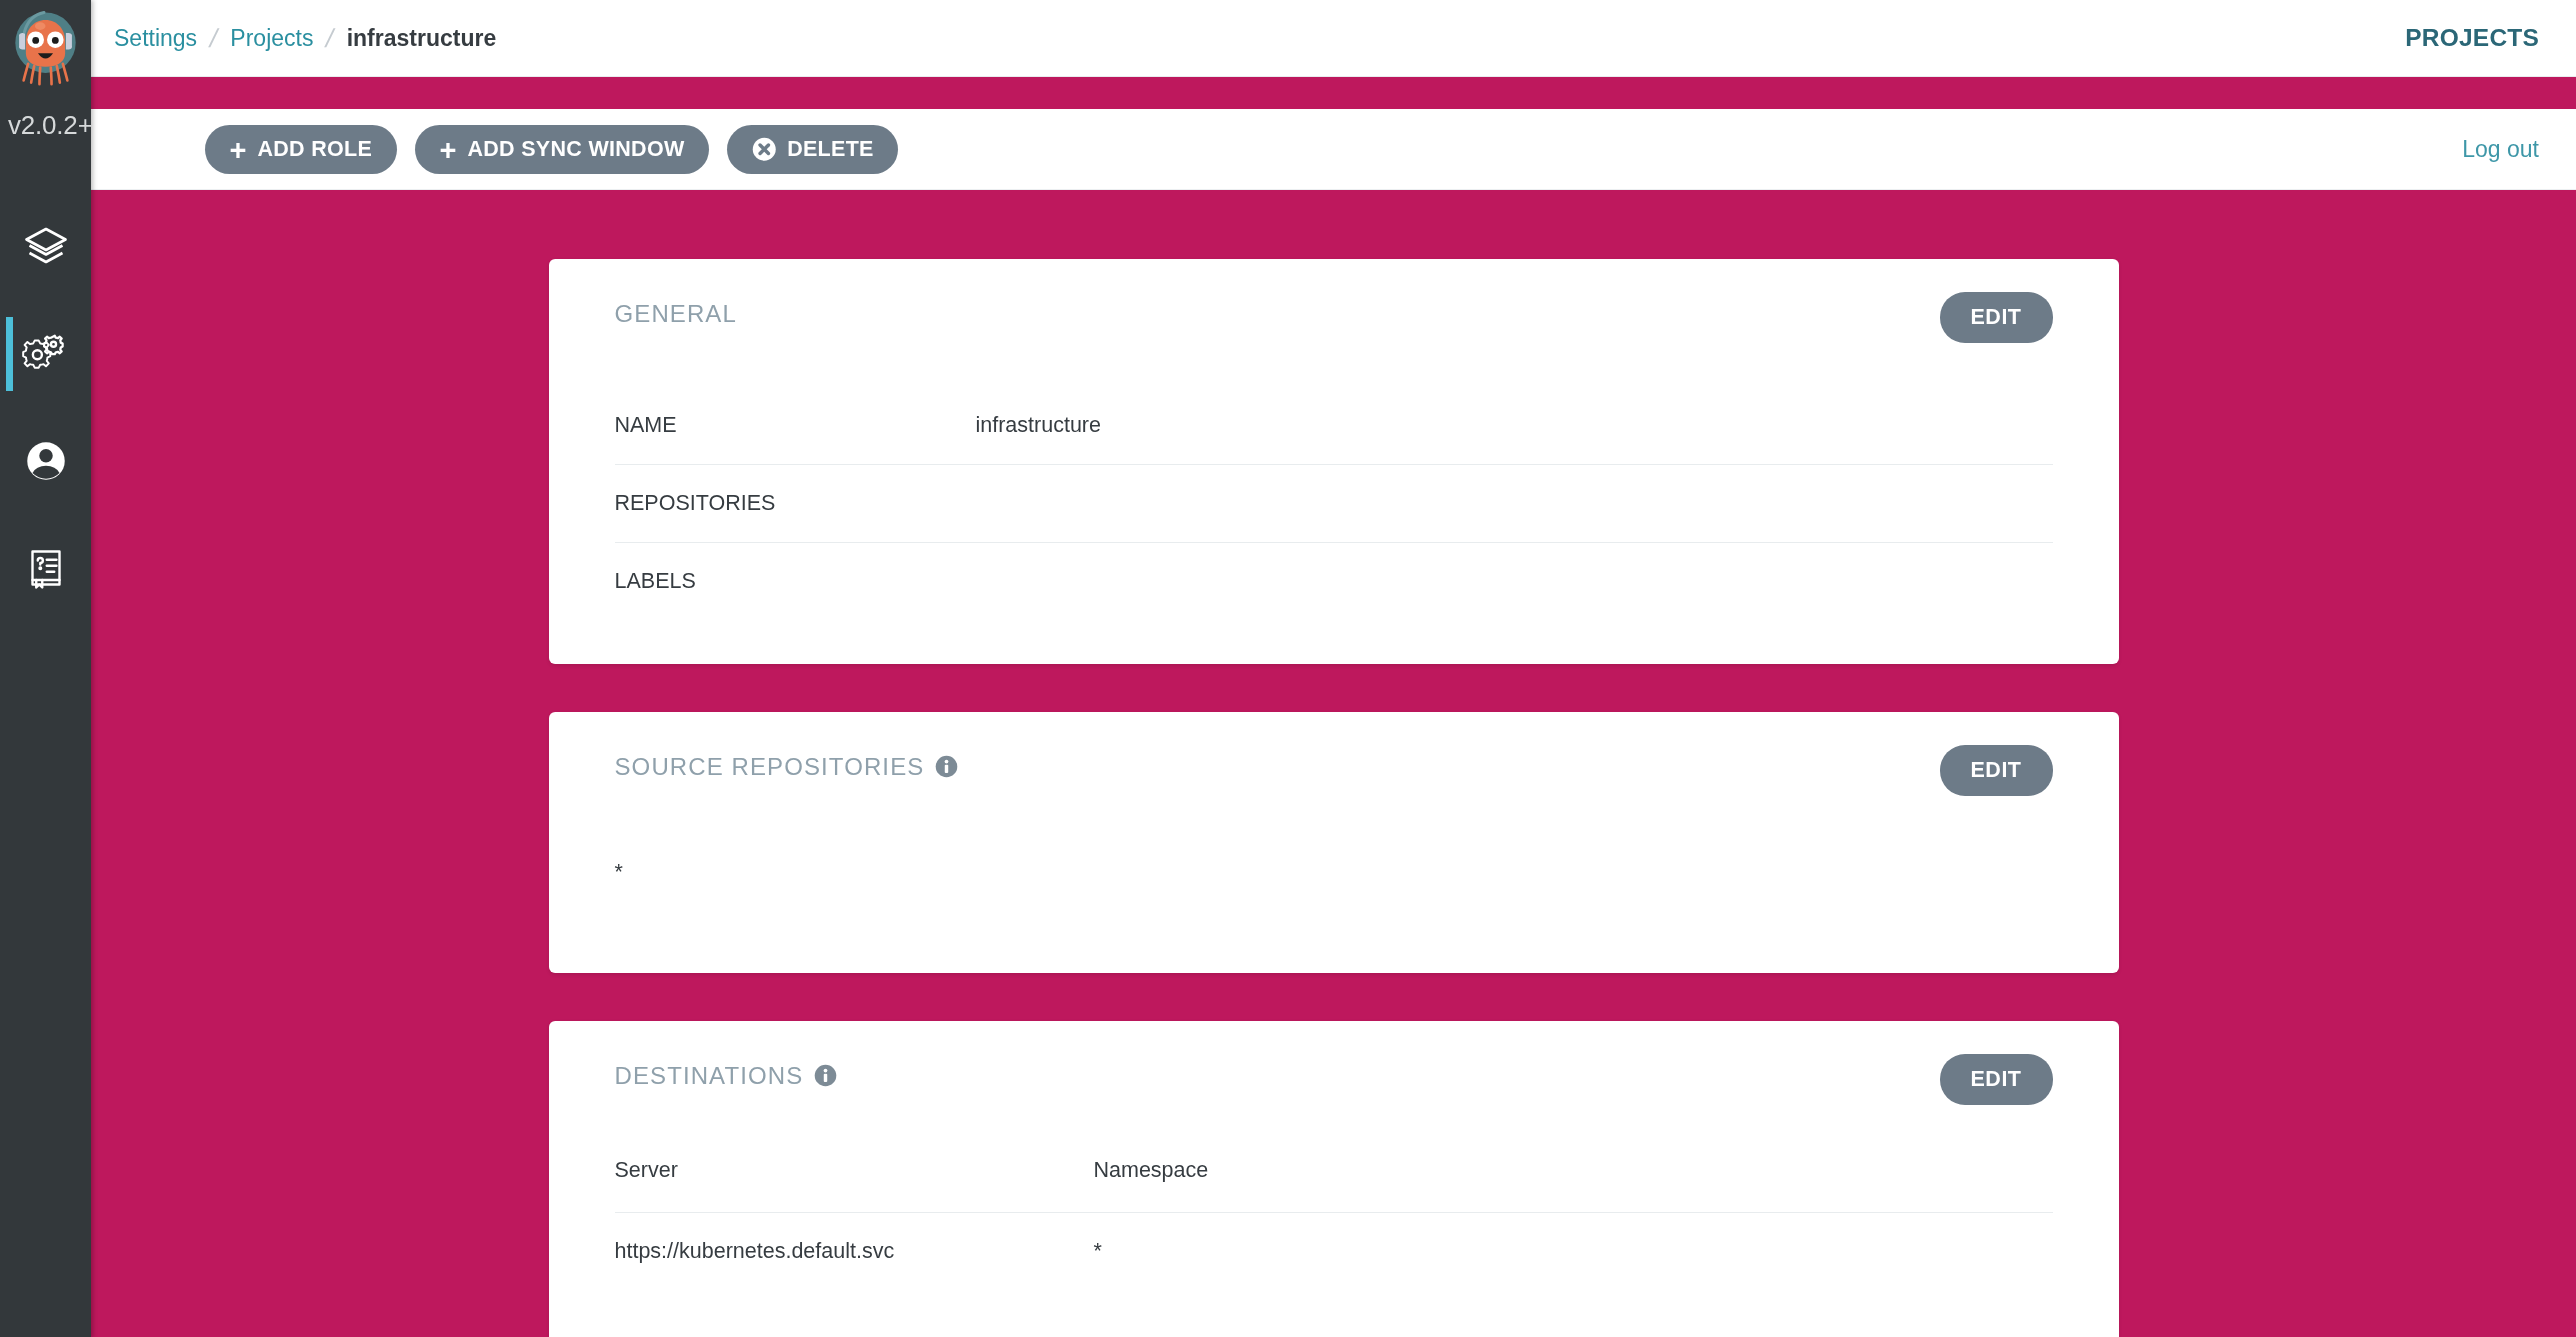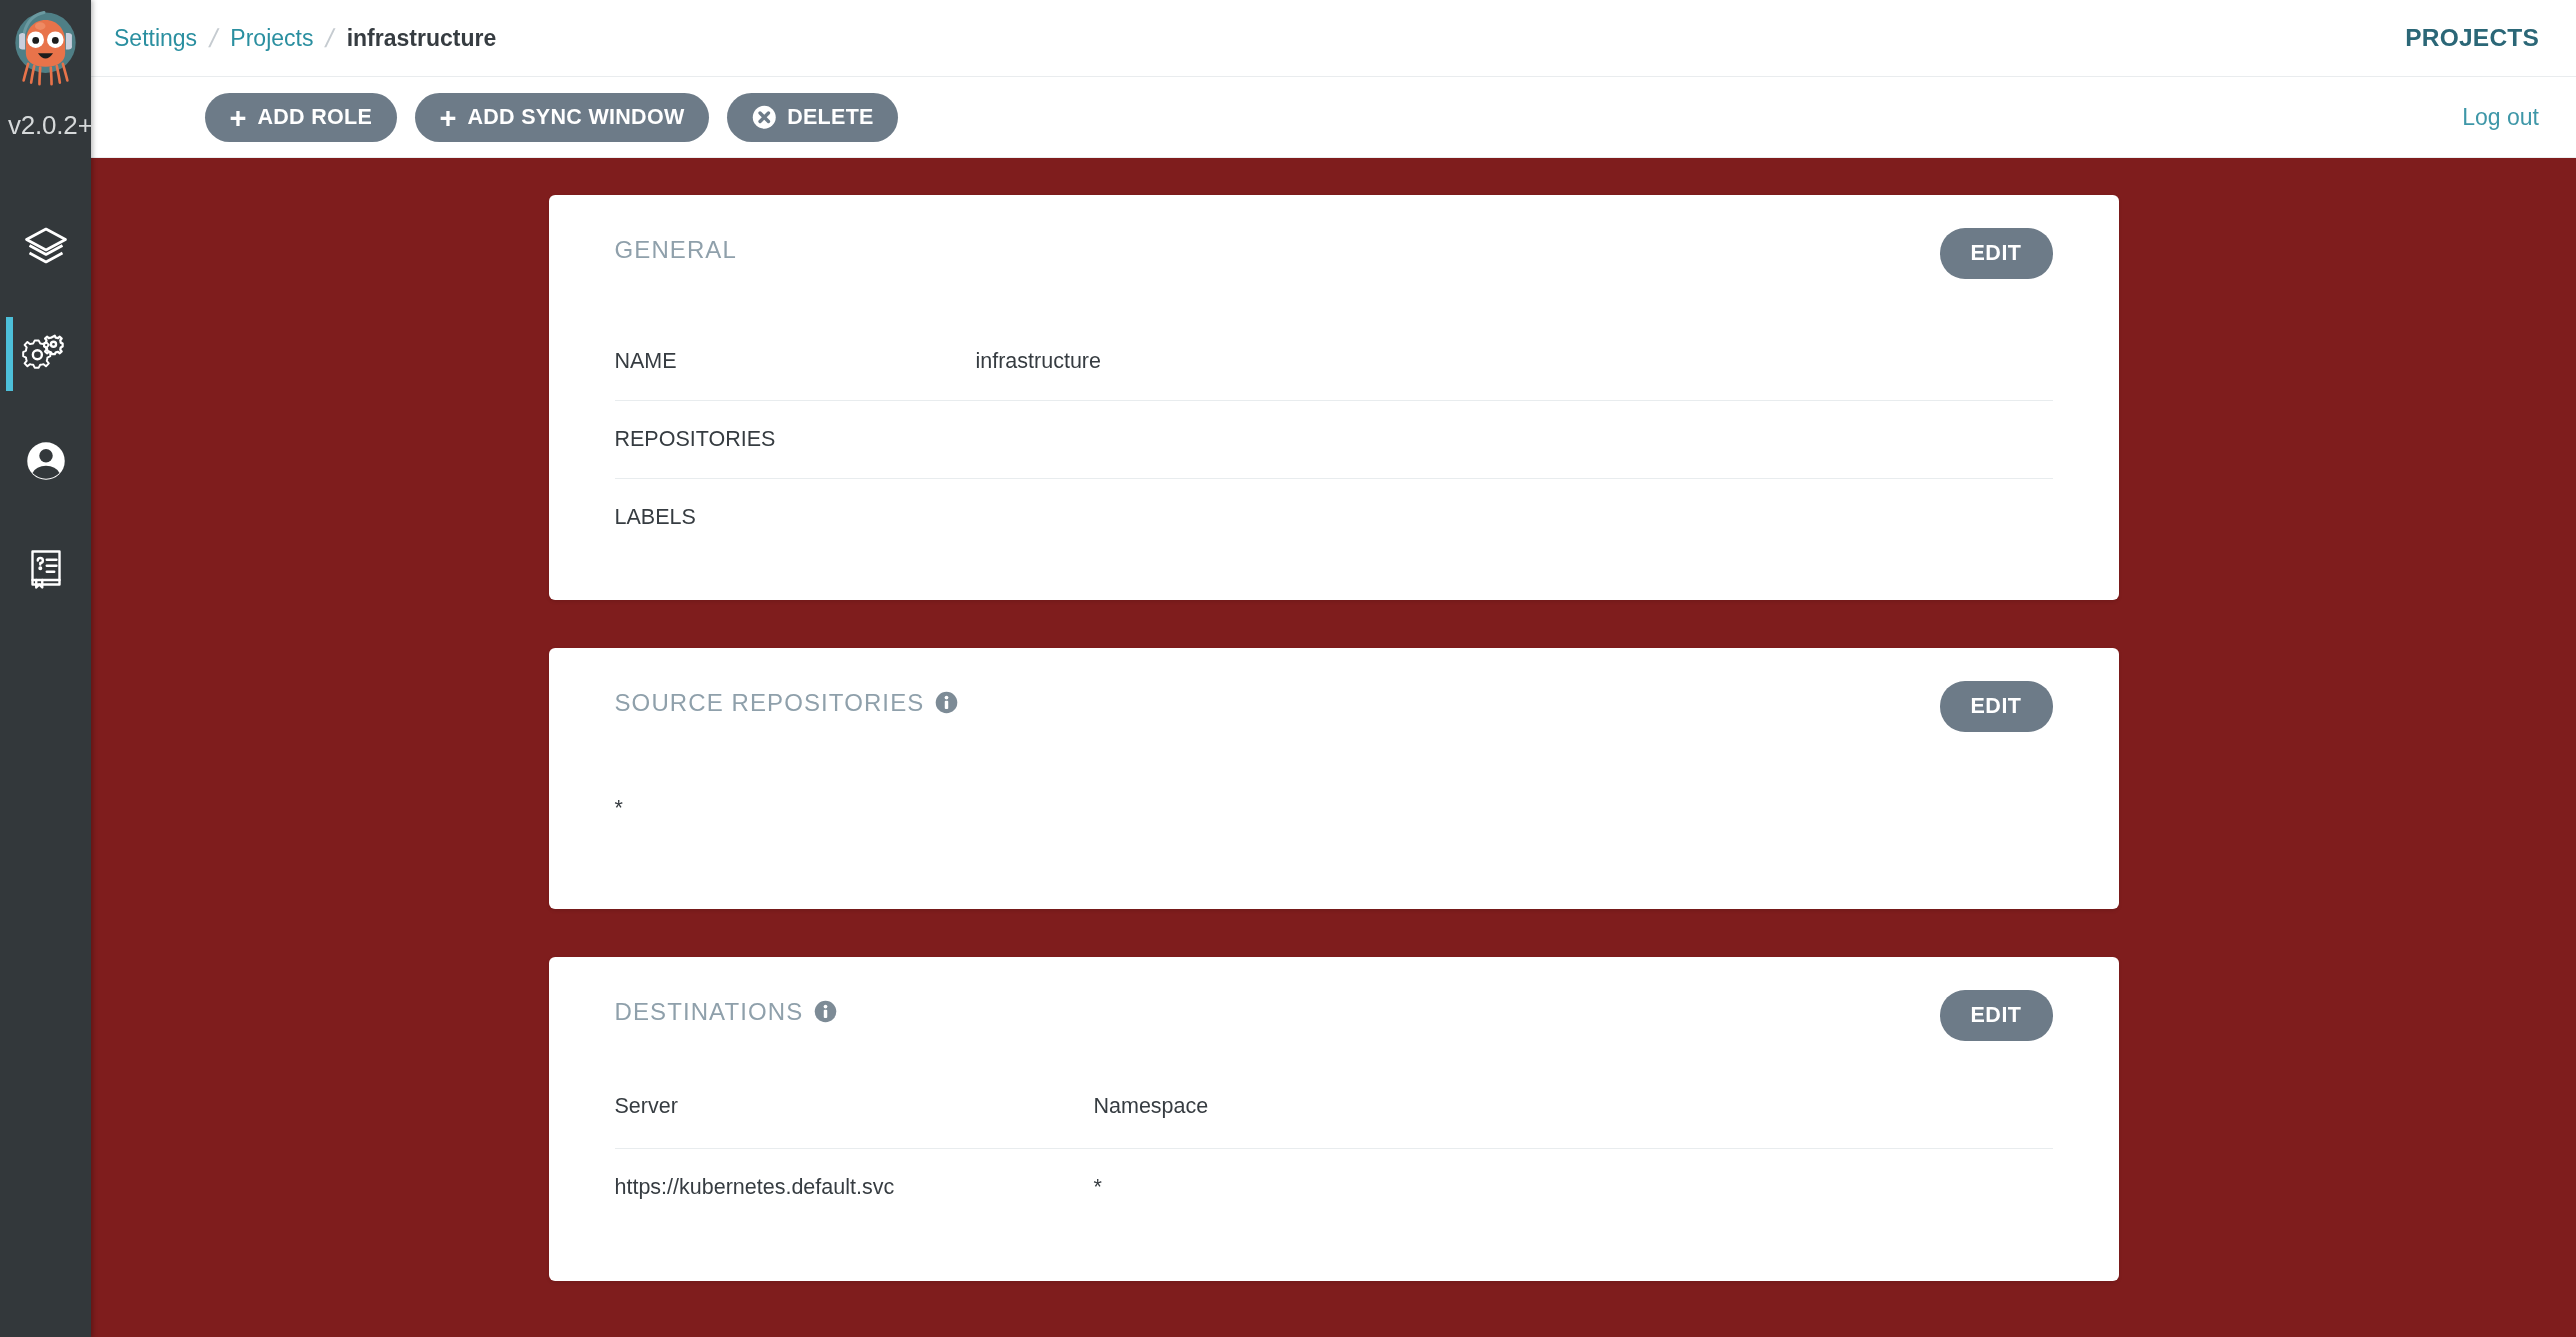--- a/index.html
+++ b/index.html
@@ -51,21 +51,21 @@
   .nav-item.active::before {
     content: "";
     position: absolute;
     left: 6.1px; top: 17px;
     width: 7px; height: 74px;
     background: #4dbfd9;
   }
   .nav-ico { width: 48px; height: 48px; display: block; }
 
   
-  .main { flex: 1; display: flex; flex-direction: column; min-width: 0; background:#7f1d1d; }
+  .main { flex: 1; display: flex; flex-direction: column; min-width: 0; background:#be185d;gap:32px; }
 
   .topbar {
     height: 77px;
     background: #fff;
     display: flex;
     align-items: center;
     padding: 0 37px 0 23px;
     border-bottom: 0.8px solid #e9ecee;
     position: relative;
     z-index: 3;

